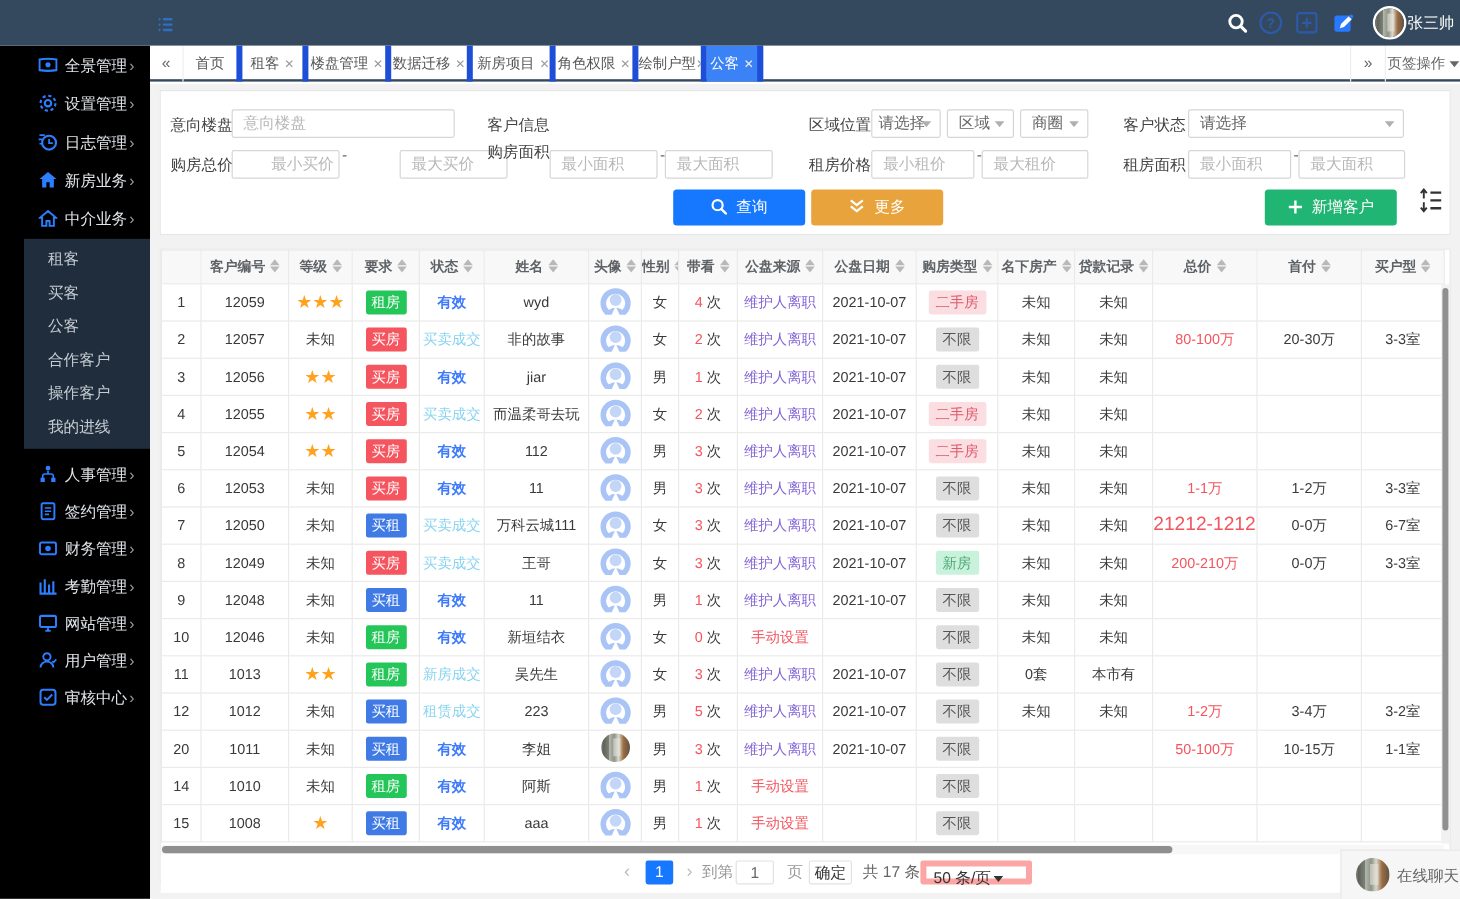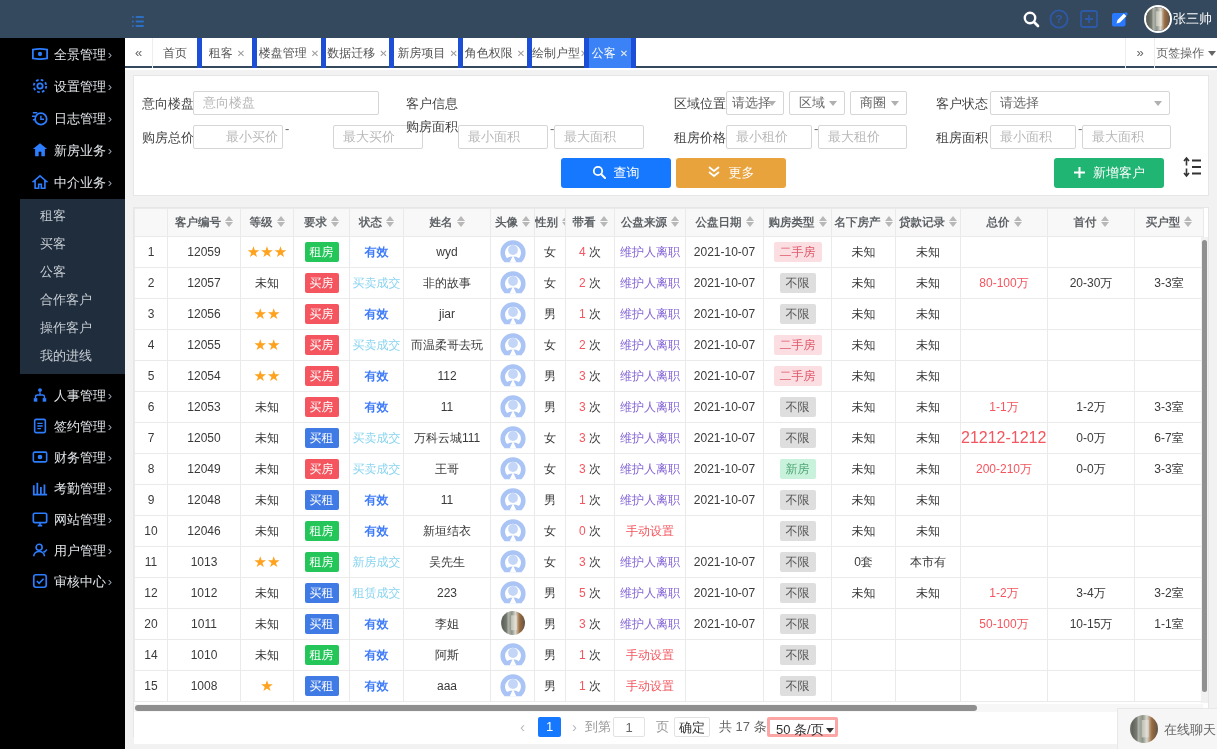--- a/index.html
+++ b/index.html
@@ -653,21 +653,21 @@
       </div>
       <div id="pager">
         <div class="pg" style="left:386px;color:#b6bac0;font-size:15px;">‹</div>
         <div class="pg" style="left:404px;width:23px;background:#1677ff;color:#fff;text-align:center;border-radius:2px;">1</div>
         <div class="pg" style="left:438px;color:#b6bac0;font-size:15px;">›</div>
         <div class="pg" style="left:451px;color:#999;">到第</div>
         <div class="pg" style="left:479px;width:32px;border:1px solid #e2e2e2;border-radius:2px;text-align:center;color:#666;">1</div>
         <div class="pg" style="left:522px;color:#999;">页</div>
         <div class="pg" style="left:540px;width:36px;border:1px solid #e2e2e2;border-radius:2px;text-align:center;color:#333;">确定</div>
         <div class="pg" style="left:585px;color:#666;">共 17 条</div>
-        <div class="pg" style="left:633px;width:71px;border:3px solid #fca5a5;border-radius:2px;color:#333;padding-left:6px;white-space:nowrap;">50 条/页<span style="display:inline-block;width:0;height:0;border-left:4px solid transparent;border-right:4px solid transparent;border-top:5px solid #333;vertical-align:1px;margin-left:2px;"></span></div>
+        <div class="pg" style="left:633px;width:93px;border:5px solid #fca5a5;border-radius:2px;color:#333;padding-left:6px;white-space:nowrap;">50 条/页<span style="display:inline-block;width:0;height:0;border-left:4px solid transparent;border-right:4px solid transparent;border-top:5px solid #333;vertical-align:1px;margin-left:2px;"></span></div>
       </div>
     </div>
   </div>
 <div id="chat">
     <span style="position:absolute;left:12px;top:6px;"><svg width="28" height="28" viewBox="0 0 28 28">
         <defs>
           <linearGradient id="pgc" x1="0" y1="0" x2="1" y2="0">
 <stop offset="0" stop-color="#6b6f66"></stop>
             <stop offset="0.25" stop-color="#b9beb4"></stop>
             <stop offset="0.45" stop-color="#8e9287"></stop>

